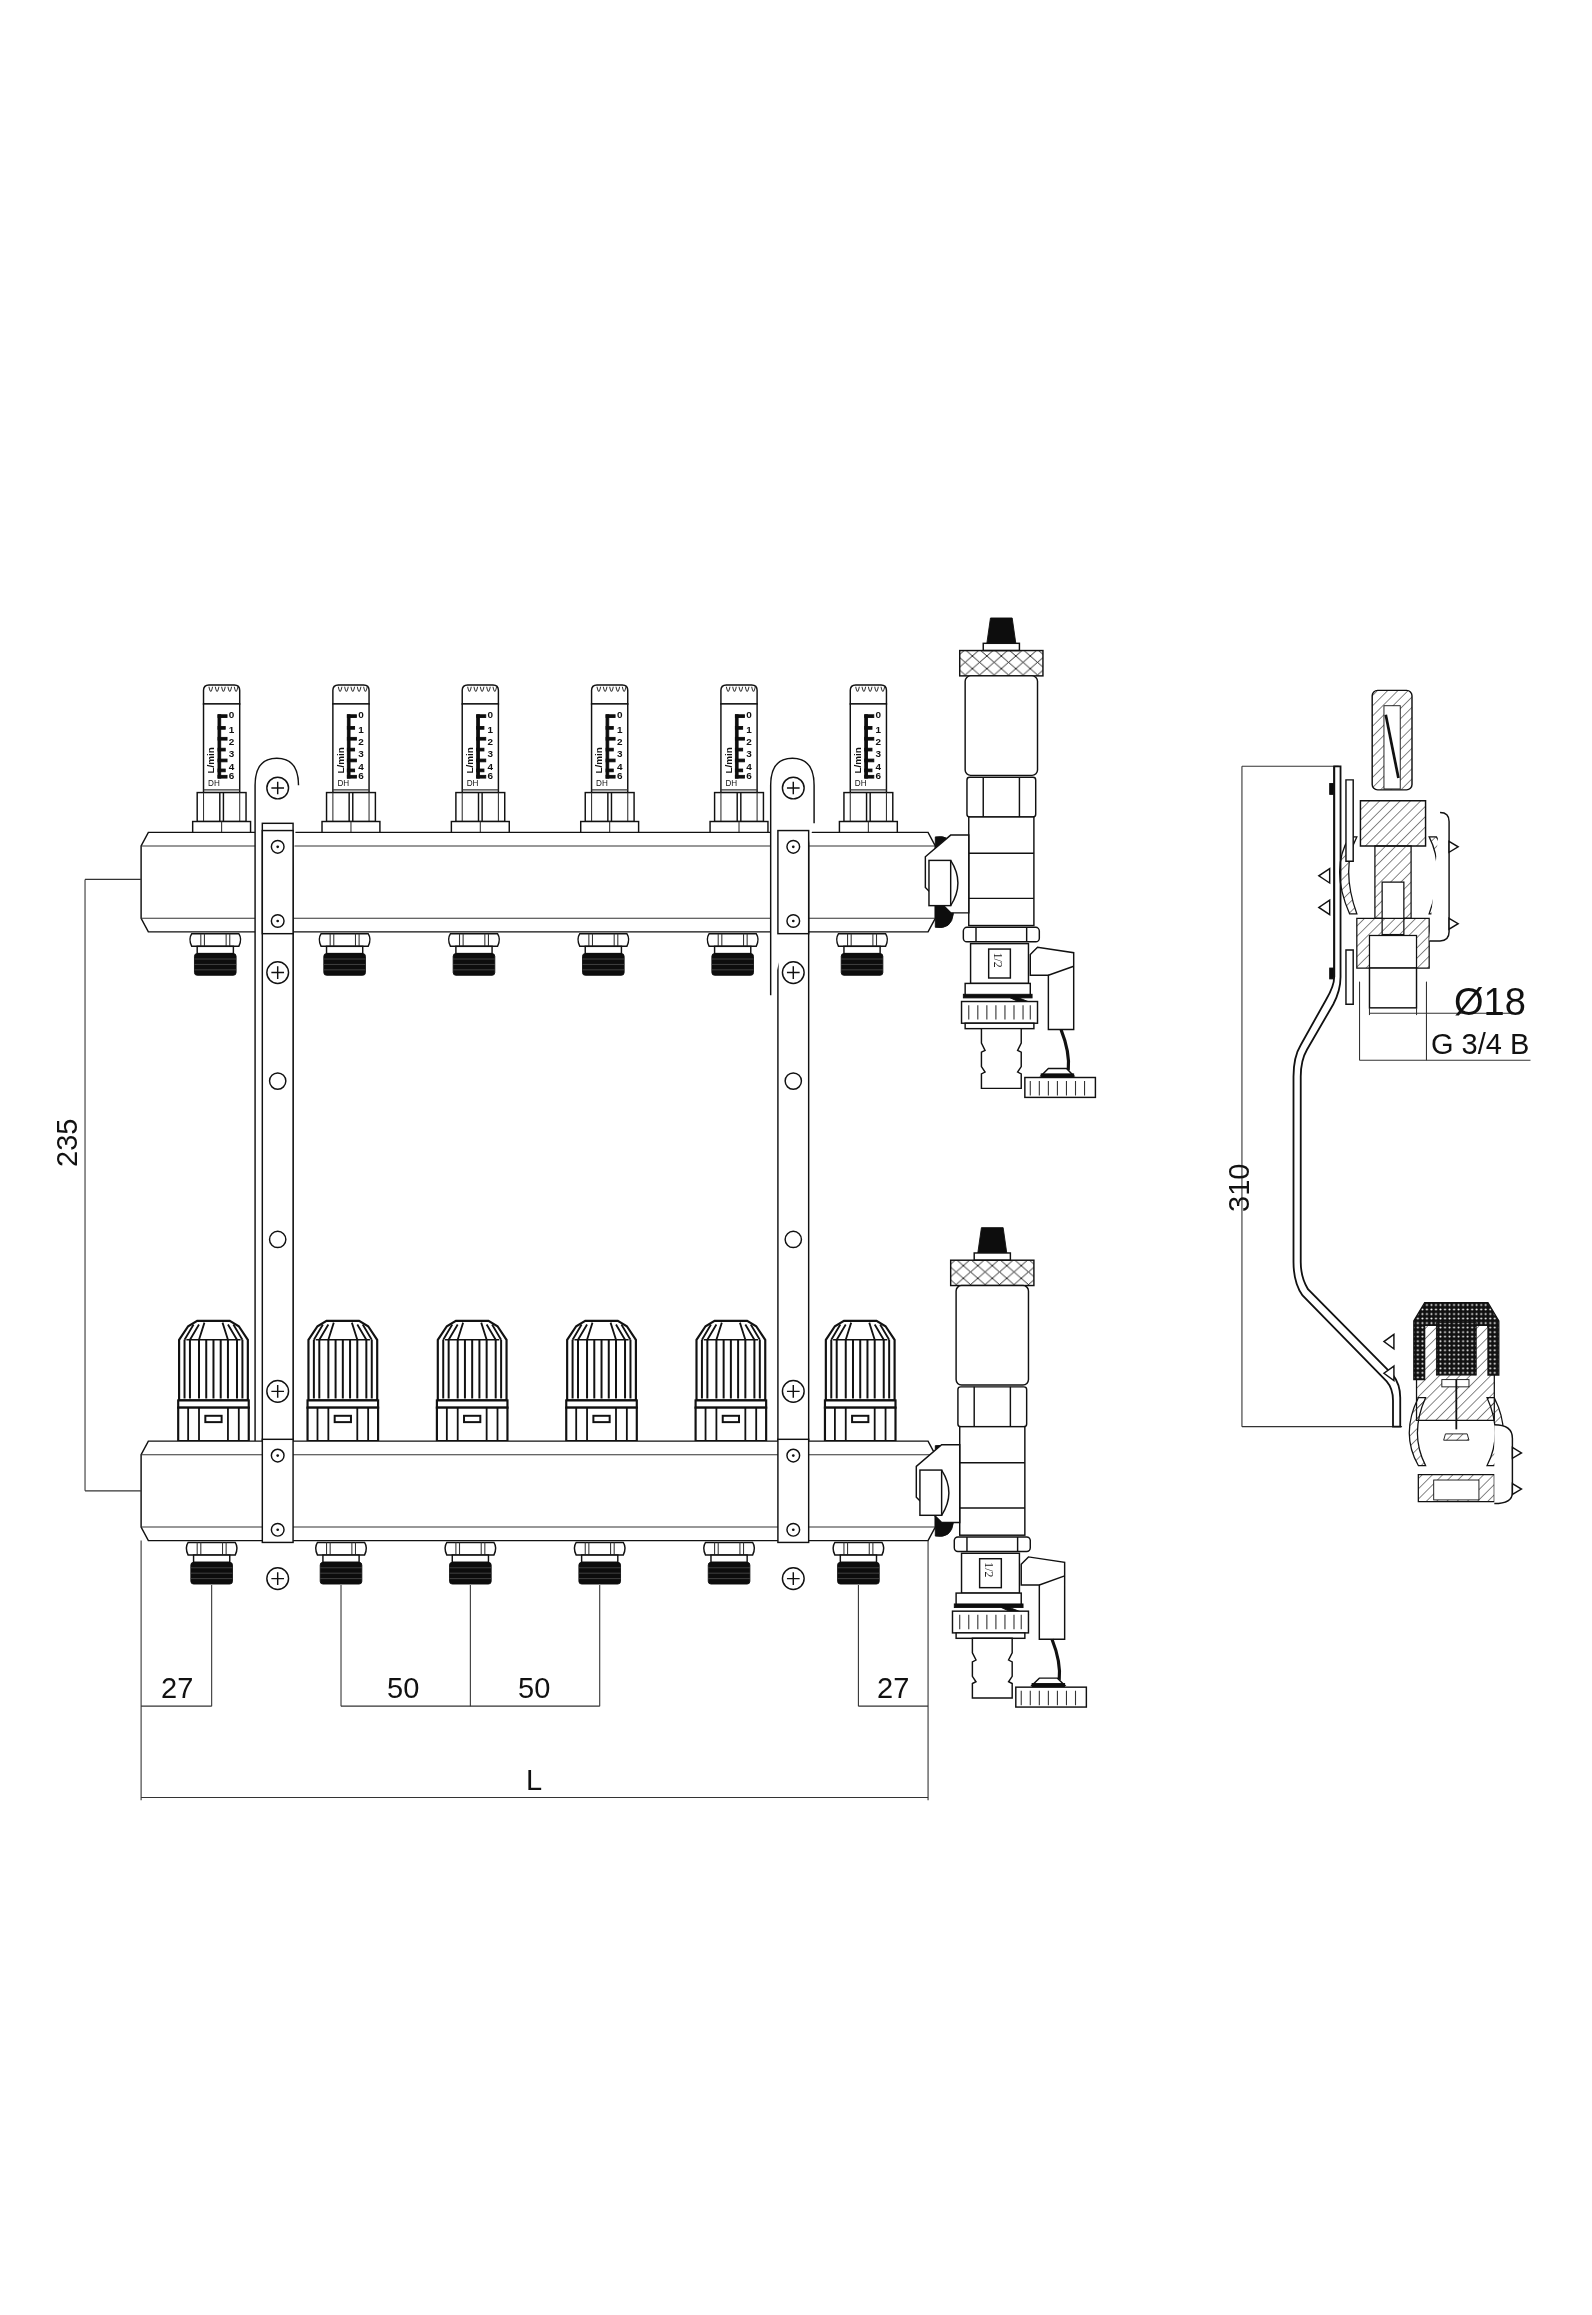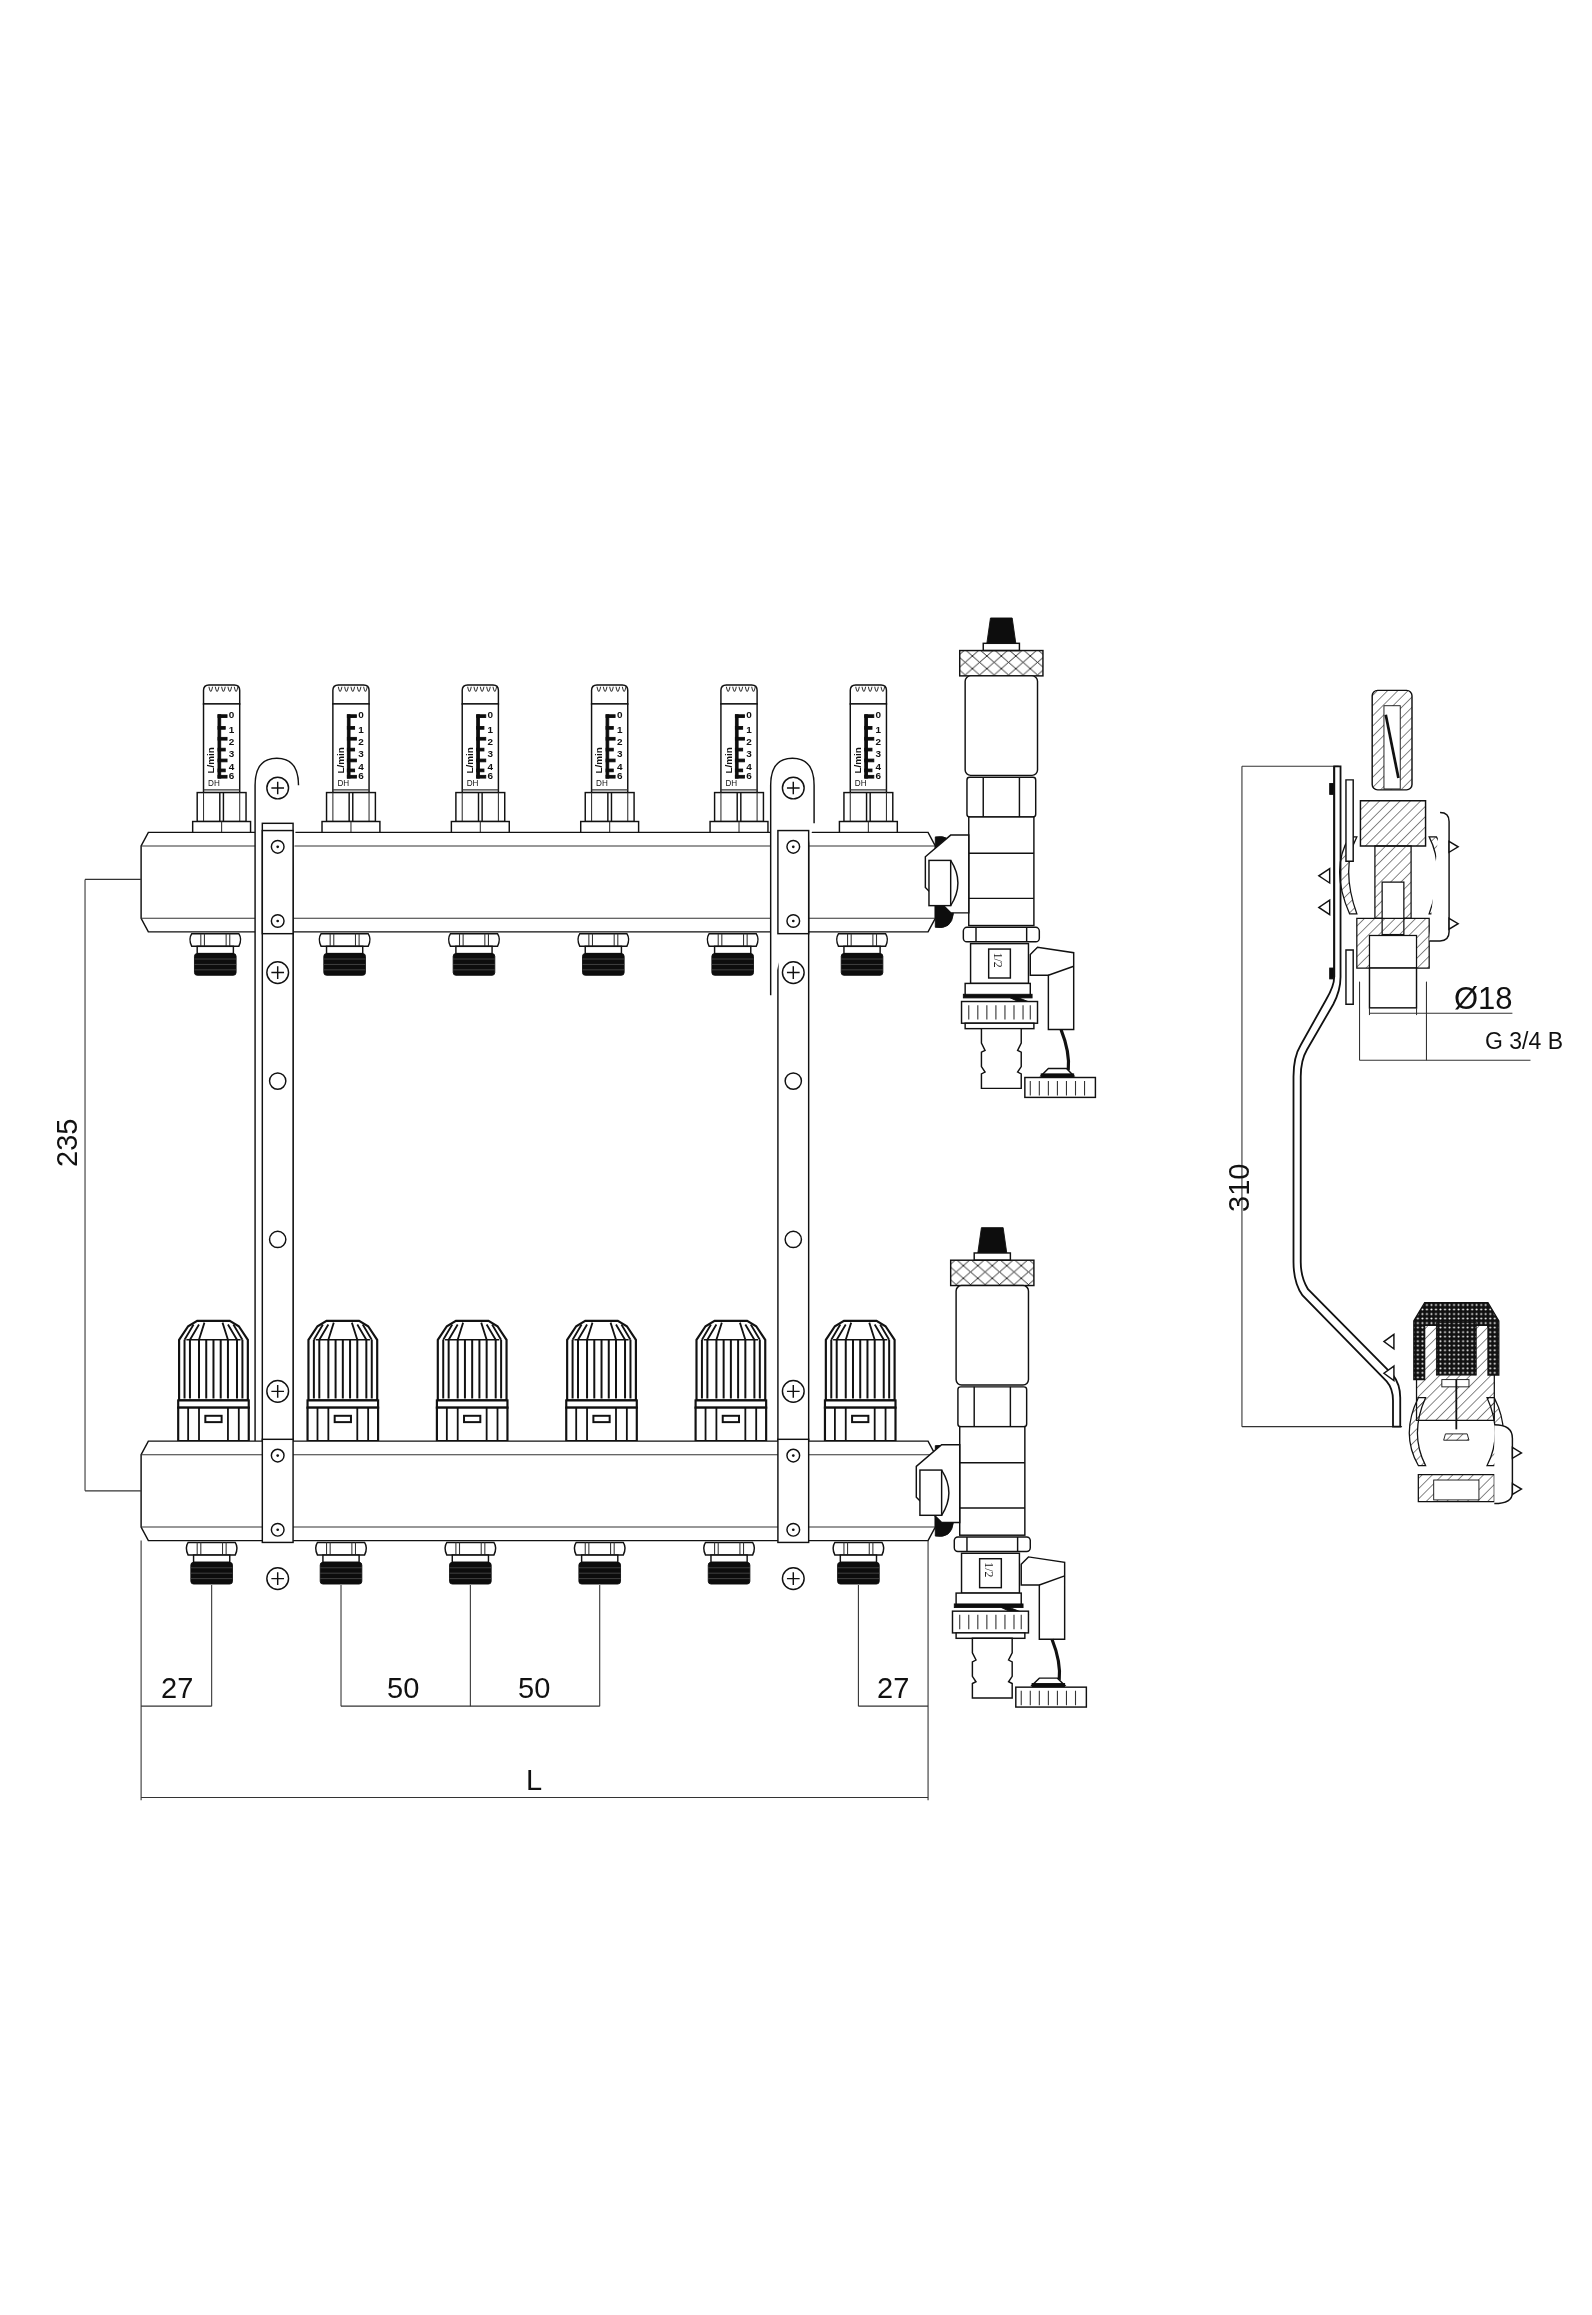--- a/index.html
+++ b/index.html
@@ -363,15 +363,15 @@
 
 <div class="label-overlay" style="left:51px; top:1167px; font-size:29px; transform: rotate(-90deg); transform-origin: left top;">235</div>
 
 <div class="label-overlay" style="left:161px; top:1672px; font-size:29px;">27</div>
 <div class="label-overlay" style="left:387px; top:1672px; font-size:29px;">50</div>
 <div class="label-overlay" style="left:518px; top:1672px; font-size:29px;">50</div>
 <div class="label-overlay" style="left:877px; top:1672px; font-size:29px;">27</div>
 <div class="label-overlay" style="left:526px; top:1764px; font-size:29px;">L</div>
 
 <div class="label-overlay" style="left:1223px; top:1212px; font-size:29px; transform: rotate(-90deg); transform-origin: left top;">310</div>
-<div class="label-overlay" style="left:1454px; top:981px; font-size:31px;">Ø18</div>
-<div class="label-overlay" style="left:1485px; top:1028px; font-size:23px;">G 3/4 B</div>
+<div class="label-overlay" style="left:1454px; top:981px; font-size:38px;">Ø18</div>
+<div class="label-overlay" style="left:1431px; top:1028px; font-size:29px;">G 3/4 B</div>
 
 
 </body></html>

